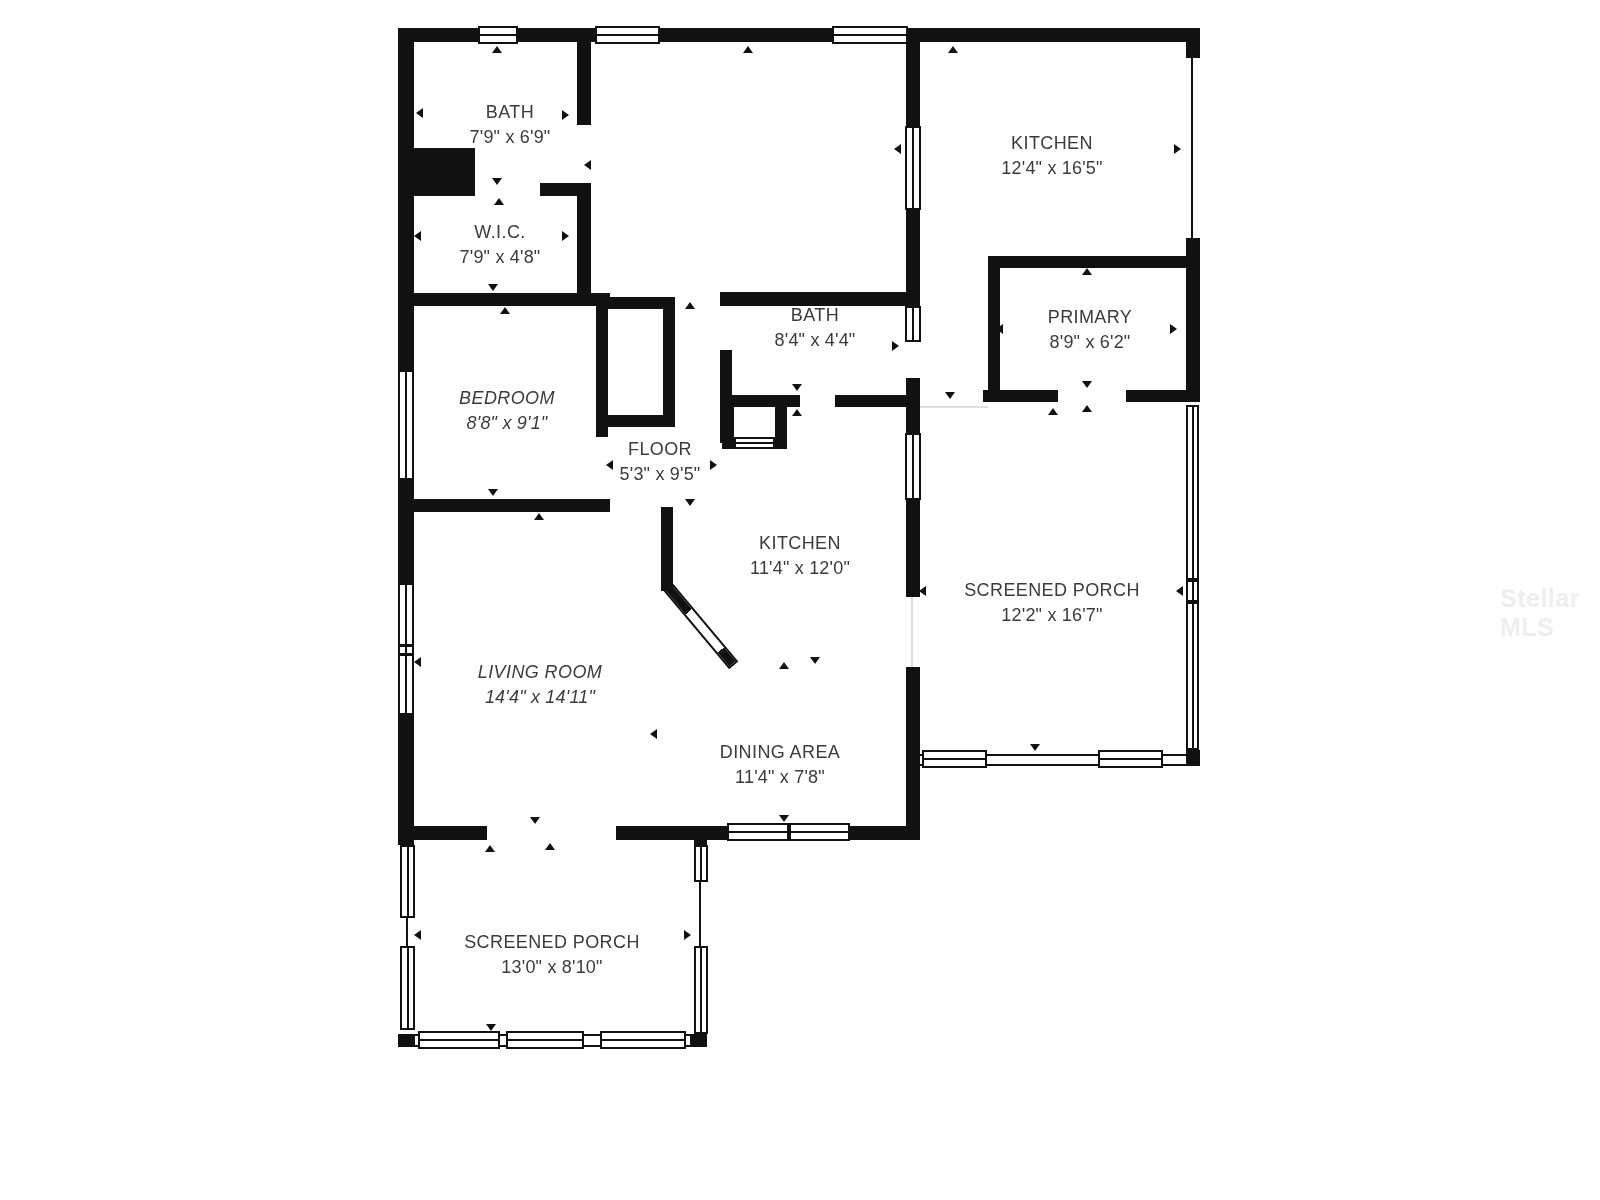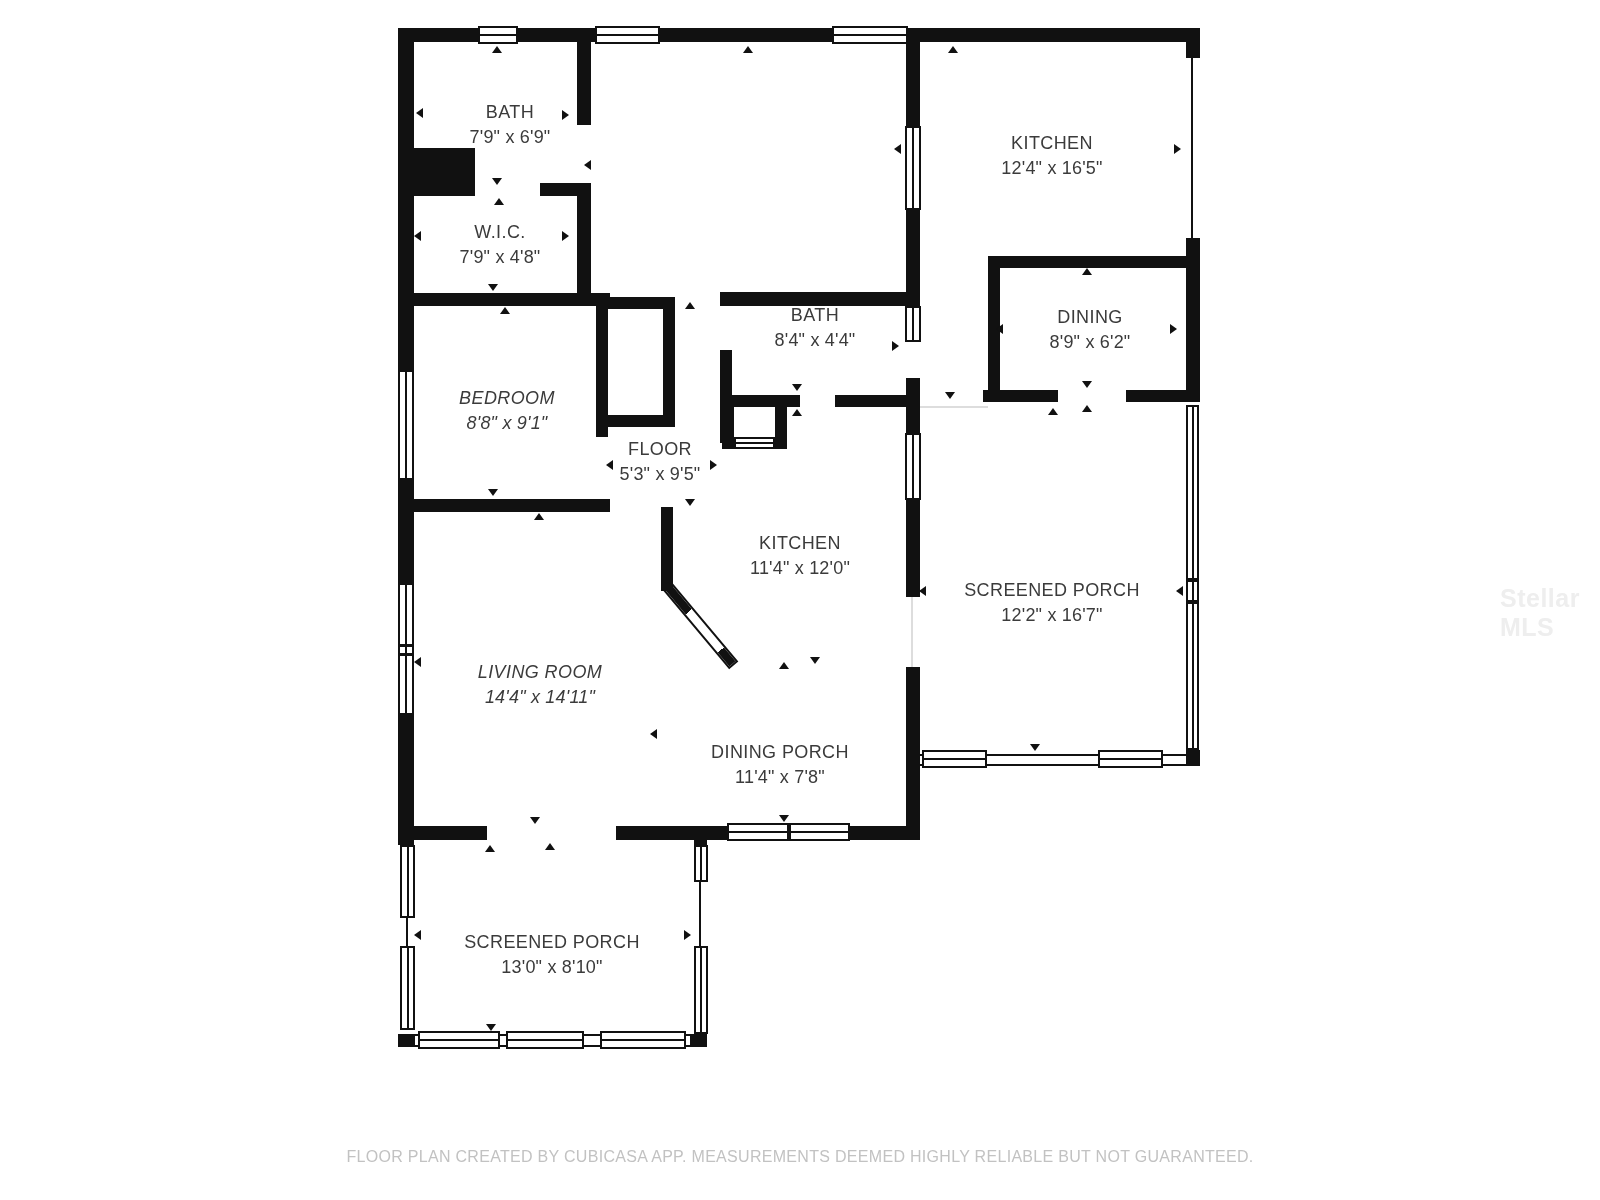--- a/index.html
+++ b/index.html
@@ -165,21 +165,21 @@
   </div>
   <div class="room" style="left:500px;top:220px;">
     <div class="rn">W.I.C.</div>
     <div class="rd">7'9" x 4'8"</div>
   </div>
   <div class="room" style="left:815px;top:303px;">
     <div class="rn">BATH</div>
     <div class="rd">8'4" x 4'4"</div>
   </div>
   <div class="room" style="left:1090px;top:305px;">
-    <div class="rn">DINING</div>
+    <div class="rn">PRIMARY</div>
     <div class="rd">8'9" x 6'2"</div>
   </div>
   <div class="room" style="left:507px;top:386px;font-style:italic;">
     <div class="rn">BEDROOM</div>
     <div class="rd">8'8" x 9'1"</div>
   </div>
   <div class="room" style="left:660px;top:437px;">
     <div class="rn">FLOOR</div>
     <div class="rd">5'3" x 9'5"</div>
   </div>
@@ -189,23 +189,22 @@
   </div>
   <div class="room" style="left:1052px;top:578px;">
     <div class="rn">SCREENED PORCH</div>
     <div class="rd">12'2" x 16'7"</div>
   </div>
   <div class="room" style="left:540px;top:660px;font-style:italic;">
     <div class="rn">LIVING ROOM</div>
     <div class="rd">14'4" x 14'11"</div>
   </div>
   <div class="room" style="left:780px;top:740px;">
-    <div class="rn">DINING PORCH</div>
+    <div class="rn">DINING AREA</div>
     <div class="rd">11'4" x 7'8"</div>
   </div>
   <div class="room" style="left:552px;top:930px;">
     <div class="rn">SCREENED PORCH</div>
     <div class="rd">13'0" x 8'10"</div>
   </div>
 
   <div class="watermark">Stellar MLS</div>
-  <div class="footer">FLOOR PLAN CREATED BY CUBICASA APP. MEASUREMENTS DEEMED HIGHLY RELIABLE BUT NOT GUARANTEED.</div>
 </div>
 
 </body></html>

